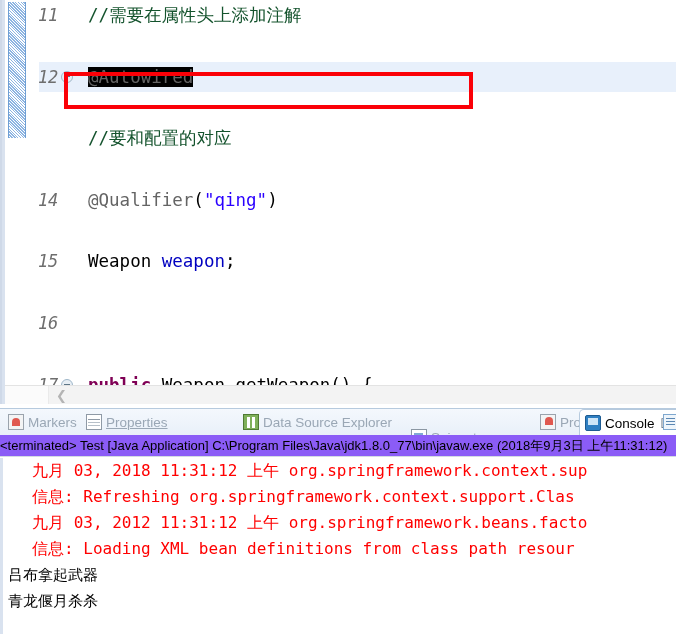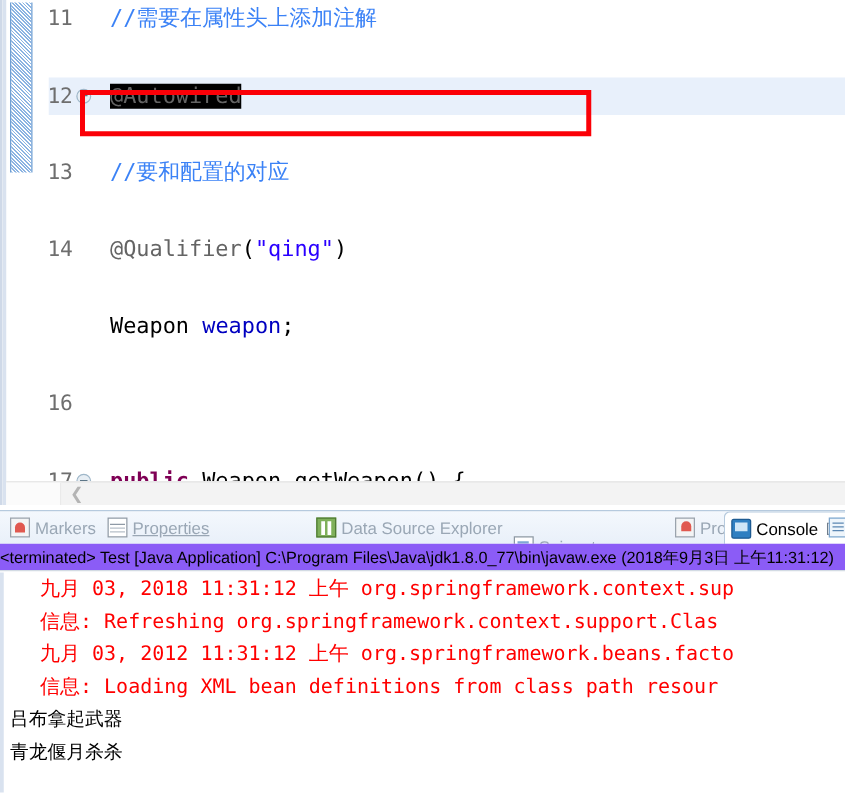--- a/index.html
+++ b/index.html
@@ -61,20 +61,21 @@
   }
   .gutter-num {
     position: absolute;
     left: 0;
     width: 56px;
     text-align: right;
     font-family: "DejaVu Sans Mono", monospace;
     font-size: 17px;
     color: #6e6e6e;
     letter-spacing: -0.2px;
+    font-style: italic;
   }
   .fold {
     position: absolute;
     left: 59px;
     top: 9px;
     width: 12px; height: 12px;
     border: 1px solid #9fb7c9;
     border-radius: 50%;
     background: #e7eef4;
     box-sizing: border-box;
@@ -88,21 +89,21 @@
   }
   .code-text {
     position: absolute;
     left: 86px;
     top: 0;
     font-family: "DejaVu Sans Mono", monospace;
     font-size: 17.5px;
     letter-spacing: 0px;
     color: #000000;
   }
-  .cmt { color: #3b82f6; }
+  .cmt { color: #14532d; }
   .kw  { color: #7f0055; font-weight: bold; }
   .ann { color: #646464; }
   .fld { color: #0000c0; }
   .str { color: #2a00ff; }
   .pln { color: #000000; }
   .occ { background: #000000; }
 
   
   #qualifier-highlight-box {
     position: absolute;
@@ -361,42 +362,42 @@
   .console-line.out { color: #000000; font-size: 15px; }
 </style>
 </head>
 <body>
 
 <div id="editor-panel">
   <div id="editor-left-border"></div>
   <div id="code-area">
       <div class="code-row" style="top: 0px;"><div class="gutter-num">11</div><div class="code-text"><span class="cmt">//需要在属性头上添加注解</span></div></div>
       <div class="code-row" style="top: 30.8px;"><div class="row-hl"></div><div class="gutter-num">12</div><div class="fold"></div><div class="code-text"><span class="ann occ">@Autowired</span></div></div>
-      <div class="code-row" style="top: 61.6px;"><div class="gutter-num">13</div><div class="code-text"><span class="cmt">//要和配置的对应</span></div></div>
+      <div class="code-row" style="top: 61.6px;"><div class="code-text"><span class="cmt">//要和配置的对应</span></div></div>
       <div class="code-row" style="top: 92.4px;"><div class="gutter-num">14</div><div class="code-text"><span class="ann">@Qualifier</span><span class="pln">(</span><span class="str">"qing"</span><span class="pln">)</span></div></div>
-      <div class="code-row" style="top: 123.2px;"><div class="code-text"><span class="pln">Weapon </span><span class="fld">weapon</span><span class="pln">;</span></div></div>
+      <div class="code-row" style="top: 123.2px;"><div class="gutter-num">15</div><div class="code-text"><span class="pln">Weapon </span><span class="fld">weapon</span><span class="pln">;</span></div></div>
       <div class="code-row" style="top: 154px;"><div class="gutter-num">16</div><div class="code-text"></div></div>
       <div class="code-row" style="top: 184.8px;"><div class="gutter-num">17</div><div class="fold"></div><div class="code-text"><span class="kw">public</span><span class="pln"> Weapon getWeapon() {</span></div></div>
       <div class="ruler-bar" style="top: 2px; height: 135.52px;"></div>
     </div>
   <div id="qualifier-highlight-box"></div>
 
   <div id="editor-hscroll">
     <div id="editor-hscroll-corner"></div>
     <div id="editor-hscroll-left-arrow">❮</div>
   </div>
 </div>
 
 <div id="panel-sash"></div>
 
 <div id="console-view">
   <div id="view-tabbar">
       <div class="view-tab" style="left: 8px;"><span class="tab-icon ic-markers"></span><span class="tab-label">Markers</span></div>
       <div class="view-tab" style="left: 86px; text-decoration: underline;"><span class="tab-icon ic-props"></span><span class="tab-label">Properties</span></div>
-      <div class="view-tab" style="left: 253px;"><span class="tab-icon ic-datasource"></span><span class="tab-label">Data Source Explorer</span></div>
+      <div class="view-tab" style="left: 243px;"><span class="tab-icon ic-datasource"></span><span class="tab-label">Data Source Explorer</span></div>
       <div class="view-tab" style="left: 411px; margin-top: 15px;"><span class="tab-icon ic-snippets"></span><span class="tab-label">Snippets</span></div>
       <div class="view-tab" style="left: 493px; padding-left: 47px;"><span class="tab-icon ic-problems"></span><span class="tab-label">Problems</span></div>
       <div class="view-tab active" style="left: 579px;"><span class="tab-icon ic-console"></span><span class="tab-label">Console</span><span class="tab-close">⌧</span></div>
       <div class="view-tab" style="left: 663px;"><span class="tab-icon ic-console-overflow"></span></div>
     </div>
 
   <div id="console-status-line">&lt;terminated&gt; Test [Java Application] C:\Program Files\Java\jdk1.8.0_77\bin\javaw.exe (2018年9月3日 上午11:31:12)</div>
   <div id="console-status-sep"></div>
 
   <div id="console-output">

